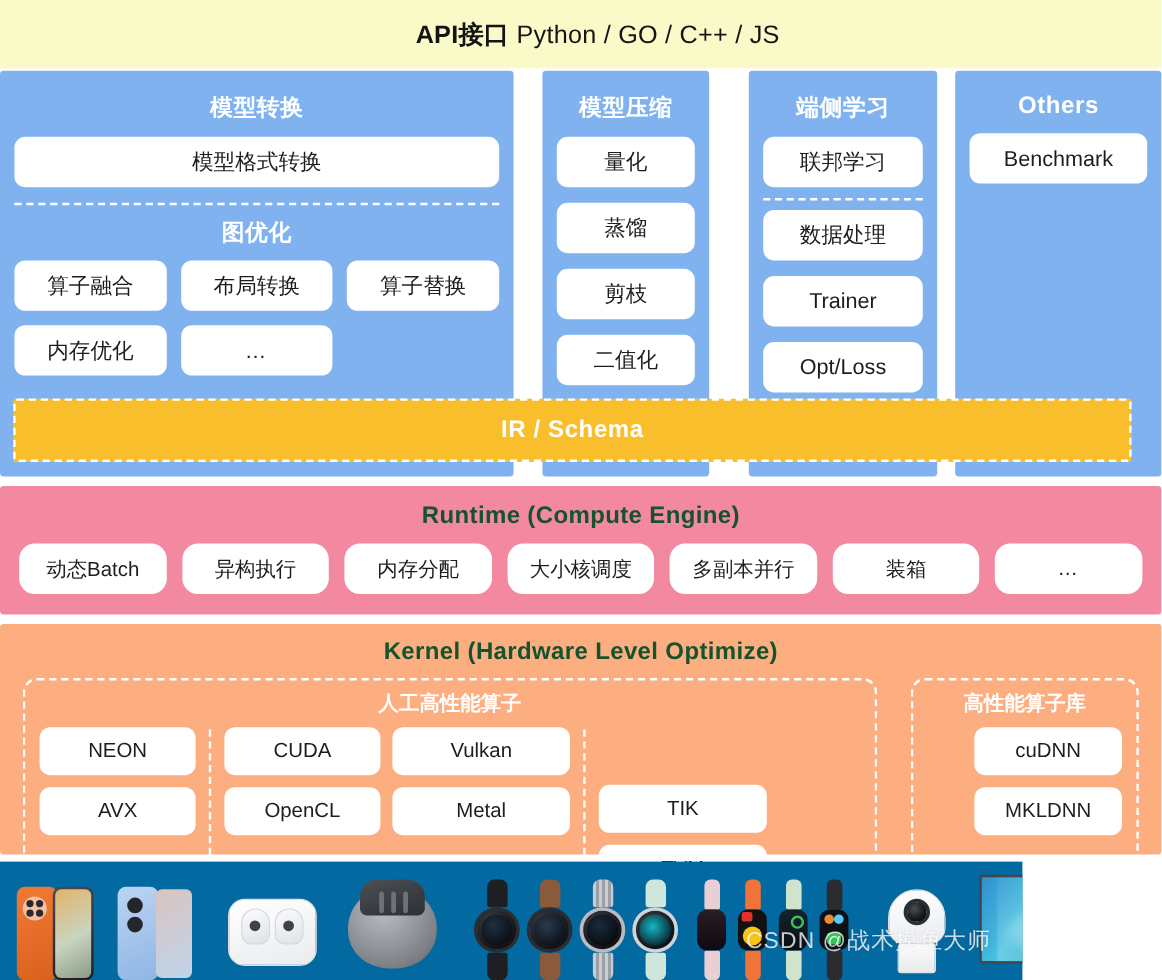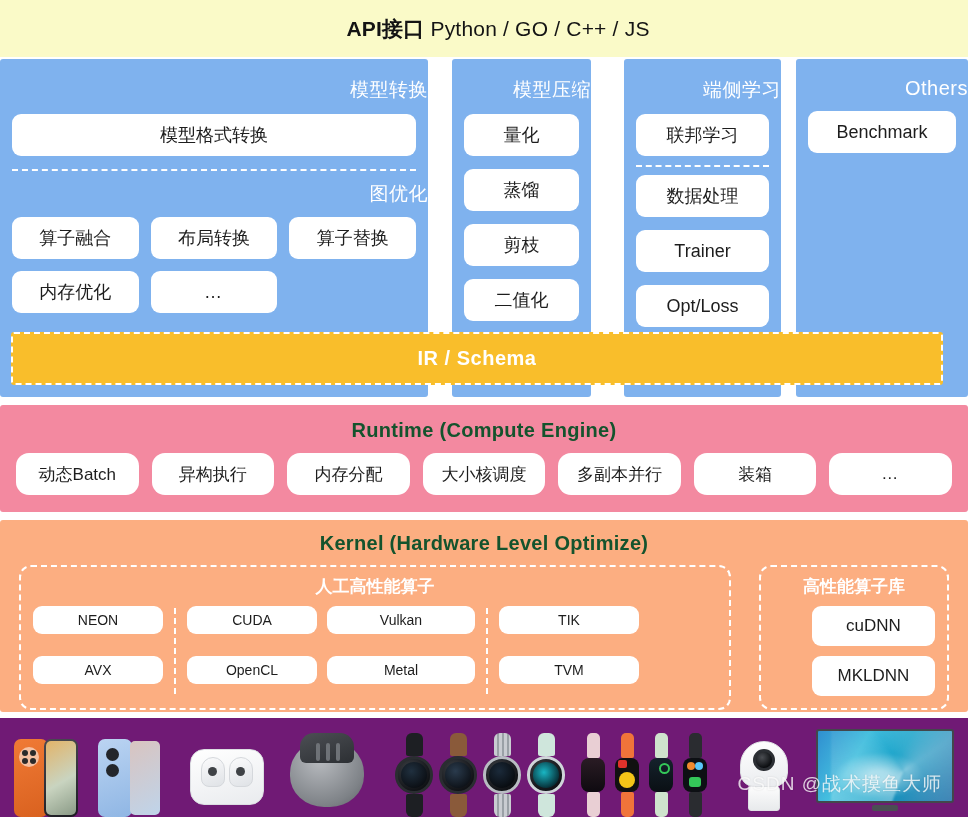--- a/index.html
+++ b/index.html
@@ -24,21 +24,21 @@
   .blue-band { position: absolute; left: 0; top: 59px; width: 968px; height: 338px; }
   .bcol {
     position: absolute; top: 0; background: #7FB2EE; border-radius: 3px; height: 338px;
   }
   .bcol.c1 { left: 0;   width: 428px; }
   .bcol.c2 { left: 452px; width: 139px; }
   .bcol.c3 { left: 624px; width: 157px; }
   .bcol.c4 { left: 796px; width: 172px; }
 
   .col-title {
-    color: #ffffff; font-size: 19px; font-weight: normal; text-align: right;
+    color: #ffffff; font-size: 19px; font-weight: bold; text-align: center;
     padding-top: 18px; padding-bottom: 11px; letter-spacing: .5px;
   }
   .col-title.en { font-size: 20px; }
 
   .chip {
     background: #ffffff; border-radius: 9px; color: #1d1d1d;
     display: flex; align-items: center; justify-content: center;
     font-size: 18px; height: 42px;
   }
   .dots { letter-spacing: 2px; }
@@ -87,32 +87,32 @@
     border: 2px dashed #ffffff; border-radius: 12px; padding: 8px 12px 12px 12px;
   }
   .k-box.left { flex: 1; }
   .k-box.right { width: 190px; }
   .k-sub {
     color: #ffffff; font-size: 17px; font-weight: bold; text-align: center;
     padding-bottom: 8px;
   }
   .k-groups { display: flex; align-items: stretch; }
   .k-group { display: grid; grid-auto-rows: 40px; gap: 10px; }
-  .k-group .chip { height: 28px; font-size: 14px; }
+  .k-group .chip { height: 40px; font-size: 17px; }
   .g1 { grid-template-columns: 130px; }
   .g2 { grid-template-columns: 130px 148px; }
-  .g3 { grid-template-columns: 140px; }
+  .g3 { grid-template-columns: 140px; margin-top: 48px; }
   .vsep { border-left: 2px dashed #ffffff; margin: 2px 11px; }
   .k-right-stack { display: flex; flex-direction: column; gap: 10px; }
   .k-right-stack .chip { height: 40px; font-size: 17px; margin-left: 39px; }
 
   
   .devices {
-    position: absolute; left: 0; top: 718px; width: 968px; height: 99px;
-    background: #701a75; overflow: hidden;
+    position: absolute; left: 0; top: 718px; width: 852px; height: 99px;
+    background: #0369a1; overflow: hidden;
   }
   .dev-row { display: flex; align-items: flex-end; height: 99px; padding: 0 4px; gap: 0; }
   .dev { position: relative; height: 86px; display: flex; align-items: flex-end; }
 
   
   .phone { width: 34px; height: 78px; border-radius: 7px; position: relative; }
   .phone.back  { background: linear-gradient(160deg,#F07A35,#D9611F); }
   .phone.front { background: linear-gradient(160deg,#4a4a52,#1c1c22); }
   .phone .screen {
     position: absolute; inset: 2px; border-radius: 5px;

